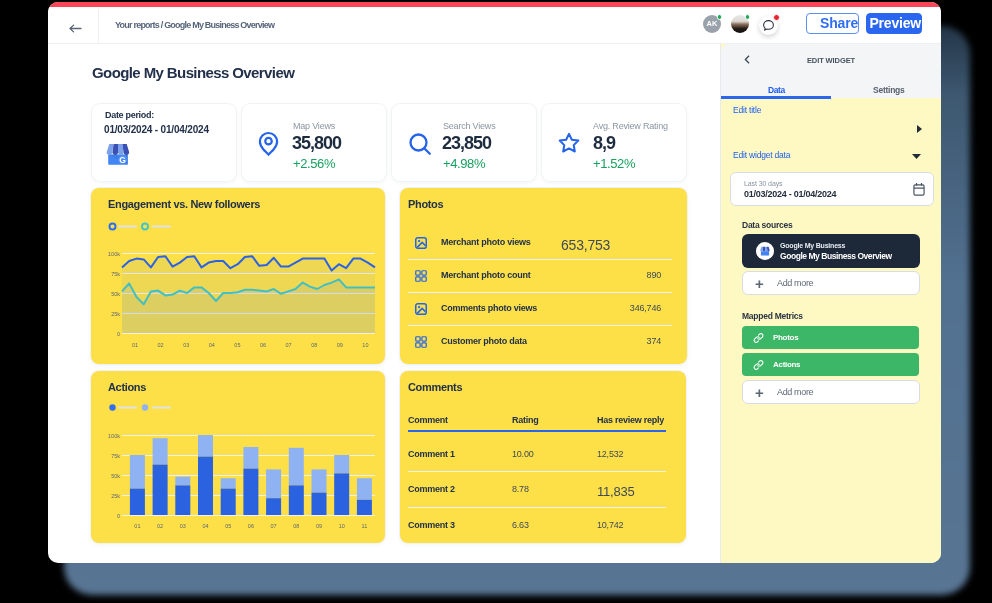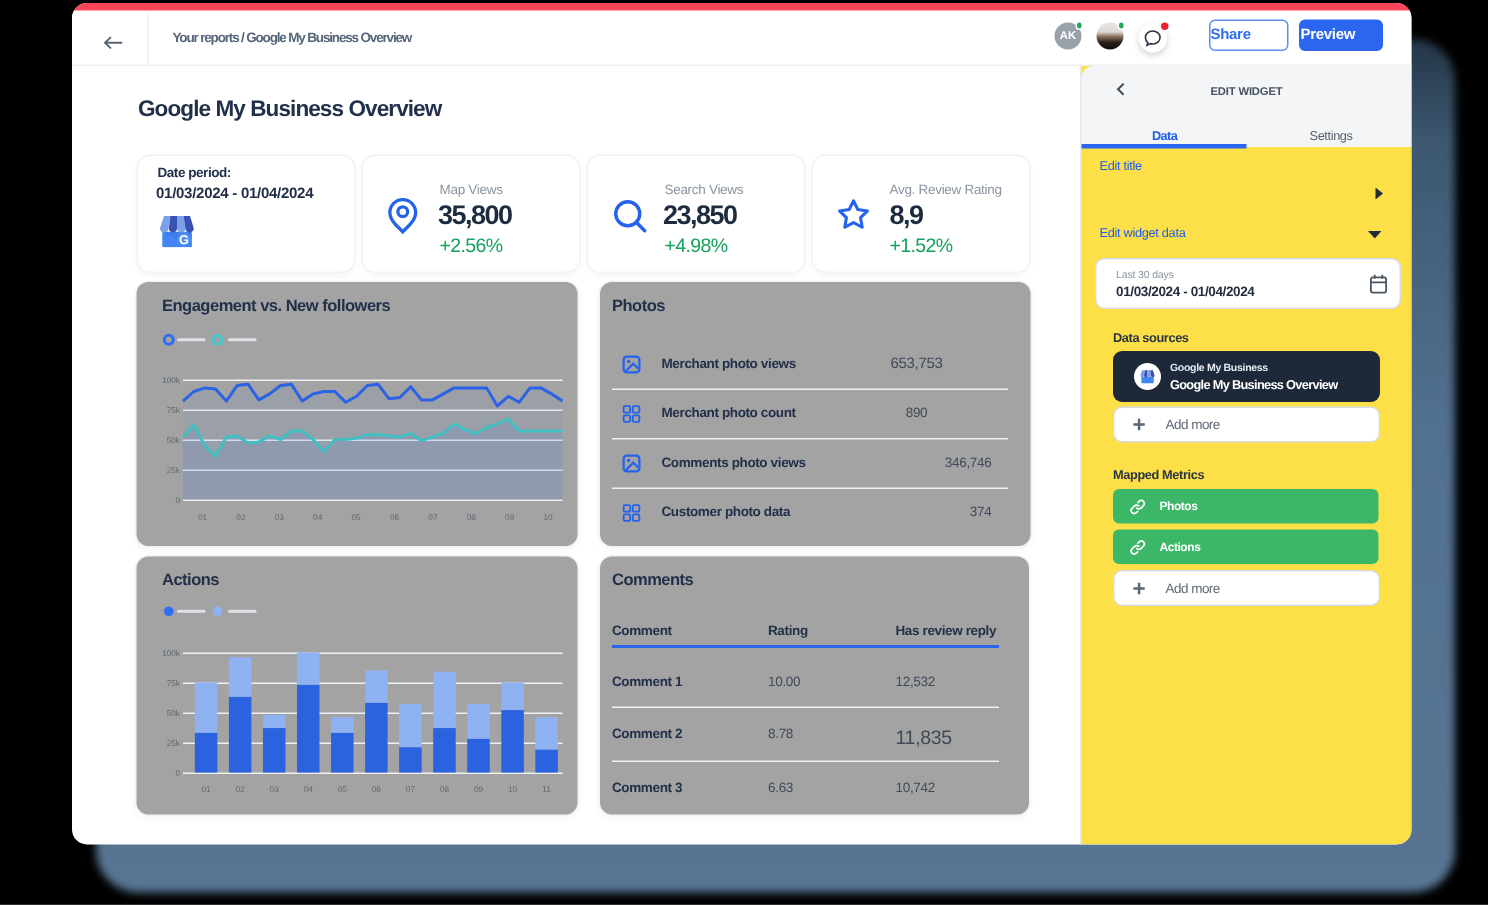--- a/index.html
+++ b/index.html
@@ -7,29 +7,29 @@
 .stage{position:relative;width:992px;height:603px;background:#000}
 .shadow{position:absolute;left:64px;top:26px;width:906px;height:569px;border-radius:28px;background:linear-gradient(180deg,#243648 0%,#3d5870 12%,#527090 45%,#587593 100%);filter:blur(3px)}
 .card{position:absolute;left:48px;top:2px;width:893px;height:561px;background:#fff;border-radius:10px;overflow:hidden}
 .abs{position:absolute}
 .redbar{position:absolute;left:0;top:0;width:100%;height:5.5px;background:#fc4458}
 .hdr{position:absolute;left:0;top:5px;width:100%;height:37px;background:#fff;border-bottom:1px solid #edeff2}
 .hdr .vdiv{position:absolute;left:49.7px;top:2px;bottom:0;width:1px;background:#eceef1}
 .crumb{position:absolute;left:67px;top:13px;font-size:9px;color:#56657a;letter-spacing:-0.78px;font-weight:bold}
 .av{position:absolute;width:18px;height:18px;border-radius:50%;top:8px}
 .dot{position:absolute;width:5.5px;height:5.5px;border-radius:50%;right:-1px;top:-1px;border:1px solid #fff}
-.btn{position:absolute;top:6px;height:21px;border-radius:4px;font-size:10px;font-weight:bold;text-align:left;line-height:19px;letter-spacing:-0.2px}
+.btn{position:absolute;top:6px;height:21px;border-radius:4px;font-size:14px;font-weight:bold;text-align:right;line-height:19px;letter-spacing:-0.2px}
 .title{position:absolute;left:44px;top:62px;font-size:15px;font-weight:bold;color:#22304a;letter-spacing:-0.6px}
 .kcard{position:absolute;top:102px;width:144px;height:77px;background:#fff;border-radius:8px;box-shadow:0 0 0 1px #f1f2f4,0 2px 5px rgba(40,60,100,.06)}
-.panel{position:absolute;background:#a3a3a3;border-radius:8px;box-shadow:0 0 0 1px #f1f2f4,0 2px 5px rgba(40,60,100,.06)}
+.panel{position:absolute;background:#fde047;border-radius:8px;box-shadow:0 0 0 1px #f1f2f4,0 2px 5px rgba(40,60,100,.06)}
 .ptitle{position:absolute;left:17px;top:10px;font-size:11px;font-weight:bold;color:#22304a;letter-spacing:-0.33px}
 .glabel{font-size:9px;color:#8b95a1;letter-spacing:-0.2px}
 .kval{font-size:18px;font-weight:bold;color:#1d2b3f;letter-spacing:-1px}
 .kpct{font-size:13px;font-weight:normal;color:#17a15e;letter-spacing:-0.4px}
-.sidebar{position:absolute;left:673px;top:42px;width:220px;bottom:0;background:#fde047;box-shadow:-1px 0 0 #e8eaee}
+.sidebar{position:absolute;left:673px;top:42px;width:220px;bottom:0;background:#fef9c3;box-shadow:-1px 0 0 #e8eaee}
 .sbhead{position:absolute;left:0;top:0;width:220px;height:54px;background:#f4f5f7;border-radius:8px 0 0 0}
 .tabline{position:absolute;left:0;top:51.5px;width:110px;height:3px;background:#2b66f0}
 .bluelink{font-size:8.5px;color:#1c5cf0;position:absolute;left:12px;letter-spacing:-0.2px}
 .sbox{position:absolute;left:9px;width:178px;border:1px solid #d9dde3;border-radius:6px;background:#fff}
 .greenbtn{position:absolute;left:9px;width:177px;height:23px;background:#3cb767;border-radius:4px}
 .gbt{position:absolute;left:31px;top:7px;font-size:8px;font-weight:bold;color:#fff;letter-spacing:-0.3px}
 .sblabel{font-size:8.5px;font-weight:bold;color:#2a3442;position:absolute;left:21px;letter-spacing:-0.25px}
 .addmore{font-size:9px;color:#5f6975;position:absolute;left:34px;top:8px;letter-spacing:-0.35px}
 .plus{position:absolute;left:12px;top:4px;font-size:15px;color:#5c6774;font-weight:bold}
 svg{display:block}
@@ -141,32 +141,32 @@
   </svg>
 
   <div class="panel" style="left:352px;top:186px;width:287px;height:176px">
     <div class="ptitle" style="left:8px">Photos</div>
     <svg class="abs" style="left:14px;top:47.6px" width="14" height="14" viewBox="0 0 24 24">
           <rect x="3" y="3" width="18" height="18" rx="3.5" fill="none" stroke="#2563eb" stroke-width="2.6"></rect>
           <circle cx="8.7" cy="8.7" r="2" fill="#2563eb"></circle>
           <path d="M5.5 19.5 14 11l5.5 5.5" fill="none" stroke="#2563eb" stroke-width="2.6"></path>
         </svg>
     <div class="abs" style="left:41px;top:49px;font-size:9px;font-weight:bold;color:#22304a;letter-spacing:-0.25px">Merchant photo views</div>
-    <div class="abs" style="left:161px;top:49px;width:100px;text-align:center;font-size:10px;color:#3f4a58;letter-spacing:-0.2px">653,753</div>
+    <div class="abs" style="left:161px;top:49px;width:100px;text-align:left;font-size:14px;color:#3f4a58;letter-spacing:-0.2px">653,753</div>
     <div class="abs" style="left:8px;top:70.7px;width:264px;height:1px;background:#eef0f3"></div>
     <svg class="abs" style="left:14px;top:80.8px" width="14" height="14" viewBox="0 0 24 24">
           <g fill="none" stroke="#2563eb" stroke-width="2.1">
             <rect x="3" y="3" width="7.5" height="7.5" rx="1.5"></rect>
             <rect x="13.5" y="3" width="7.5" height="7.5" rx="1.5"></rect>
             <rect x="3" y="13.5" width="7.5" height="7.5" rx="1.5"></rect>
             <rect x="13.5" y="13.5" width="7.5" height="7.5" rx="1.5"></rect>
           </g>
         </svg>
     <div class="abs" style="left:41px;top:82px;font-size:9px;font-weight:bold;color:#22304a;letter-spacing:-0.25px">Merchant photo count</div>
-    <div class="abs" style="left:161px;top:82px;width:100px;text-align:center;font-size:9px;color:#3f4a58;letter-spacing:-0.2px">890</div>
+    <div class="abs" style="left:161px;top:82px;width:100px;text-align:right;font-size:9px;color:#3f4a58;letter-spacing:-0.2px">890</div>
     <div class="abs" style="left:8px;top:103.9px;width:264px;height:1px;background:#eef0f3"></div>
     <svg class="abs" style="left:14px;top:114px" width="14" height="14" viewBox="0 0 24 24">
           <rect x="3" y="3" width="18" height="18" rx="3.5" fill="none" stroke="#2563eb" stroke-width="2.6"></rect>
           <circle cx="8.7" cy="8.7" r="2" fill="#2563eb"></circle>
           <path d="M5.5 19.5 14 11l5.5 5.5" fill="none" stroke="#2563eb" stroke-width="2.6"></path>
         </svg>
     <div class="abs" style="left:41px;top:115px;font-size:9px;font-weight:bold;color:#22304a;letter-spacing:-0.25px">Comments photo views</div>
     <div class="abs" style="left:161px;top:115px;width:100px;text-align:right;font-size:9px;color:#3f4a58;letter-spacing:-0.2px">346,746</div>
     <div class="abs" style="left:8px;top:137.1px;width:264px;height:1px;background:#eef0f3"></div>
     <svg class="abs" style="left:14px;top:147.2px" width="14" height="14" viewBox="0 0 24 24">
@@ -255,21 +255,21 @@
     <div class="abs" style="left:197px;top:149px;font-size:9px;color:#3f4a58;letter-spacing:-0.2px">10,742</div>
   </div>
 
   <div class="sidebar">
     <div class="sbhead">
       <svg class="abs" style="left:23px;top:11px" width="6" height="9" viewBox="0 0 7 11">
             <path d="M6 1 1.5 5.5 6 10" stroke="#3f4b59" stroke-width="1.6" fill="none"></path>
           </svg>
       <div class="abs" style="left:0;top:12px;width:220px;text-align:center;font-size:7.5px;font-weight:bold;color:#46525f;letter-spacing:-0.1px">EDIT WIDGET</div>
       <div class="abs" style="left:47px;top:41px;font-size:8.5px;font-weight:bold;color:#1c5cf0;letter-spacing:-0.4px">Data</div>
-      <div class="abs" style="left:152px;top:41px;font-size:8.5px;font-weight:normal;color:#57606d;letter-spacing:-0.25px">Settings</div>
+      <div class="abs" style="left:152px;top:41px;font-size:8.5px;font-weight:bold;color:#57606d;letter-spacing:-0.25px">Settings</div>
       <div class="tabline"></div>
     </div>
     <div class="bluelink" style="top:61px">Edit title</div>
     <svg class="abs" style="left:195px;top:81px" width="6" height="8" viewBox="0 0 6 8">
           <path d="M1 0l5 4-5 4z" fill="#222b36"></path>
         </svg>
     <div class="bluelink" style="top:106px">Edit widget data</div>
     <svg class="abs" style="left:191px;top:109px" width="9" height="6" viewBox="0 0 9 6">
           <path d="M0 1h9L4.5 6z" fill="#222b36"></path>
         </svg>

